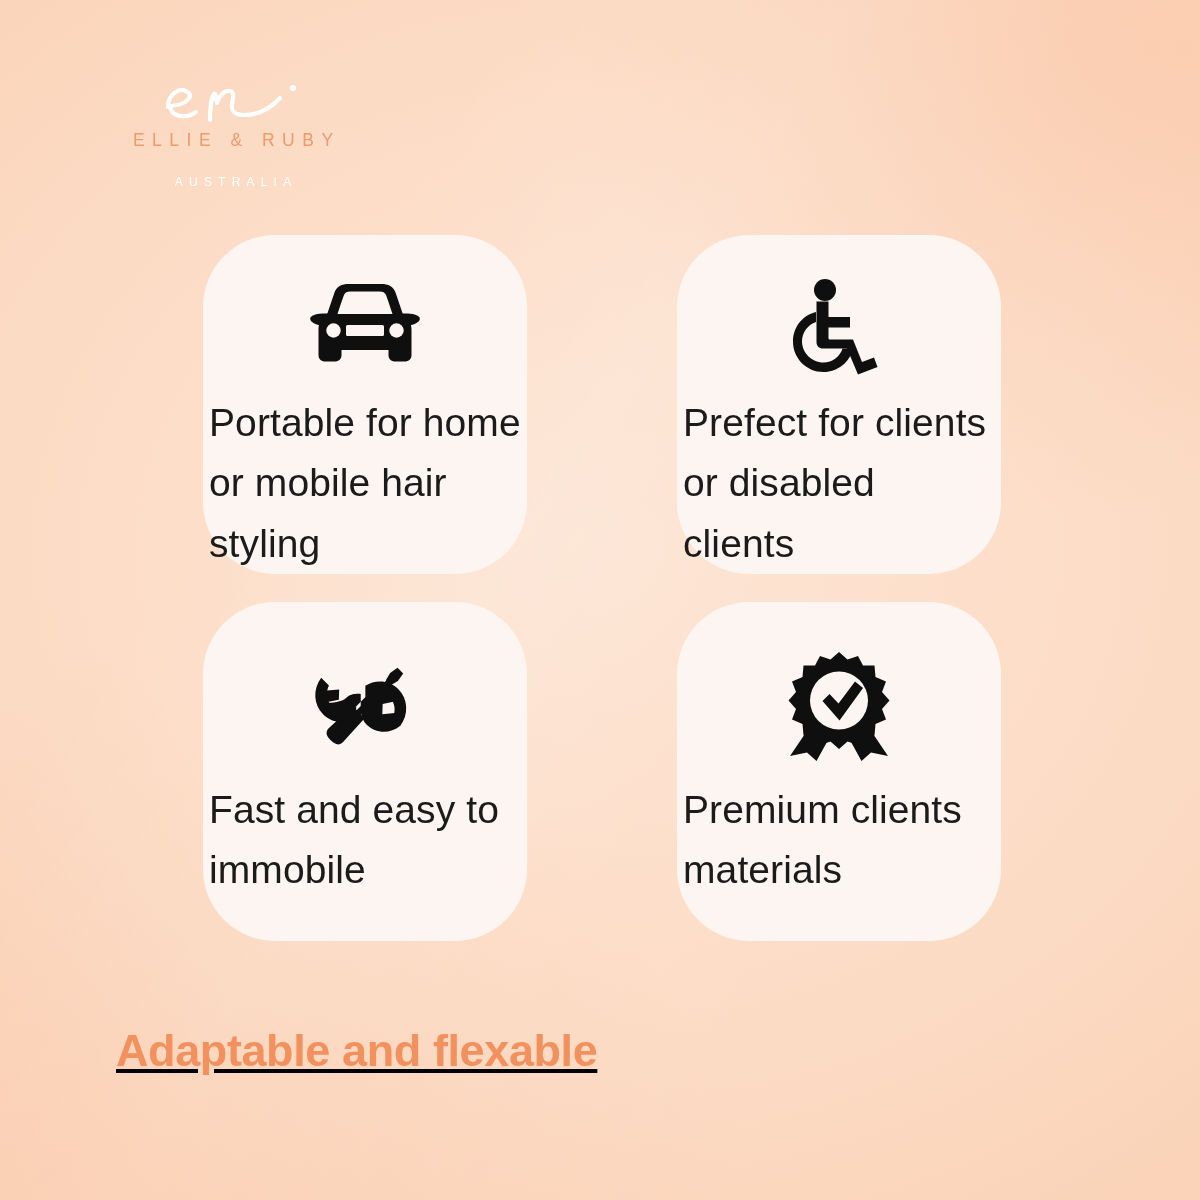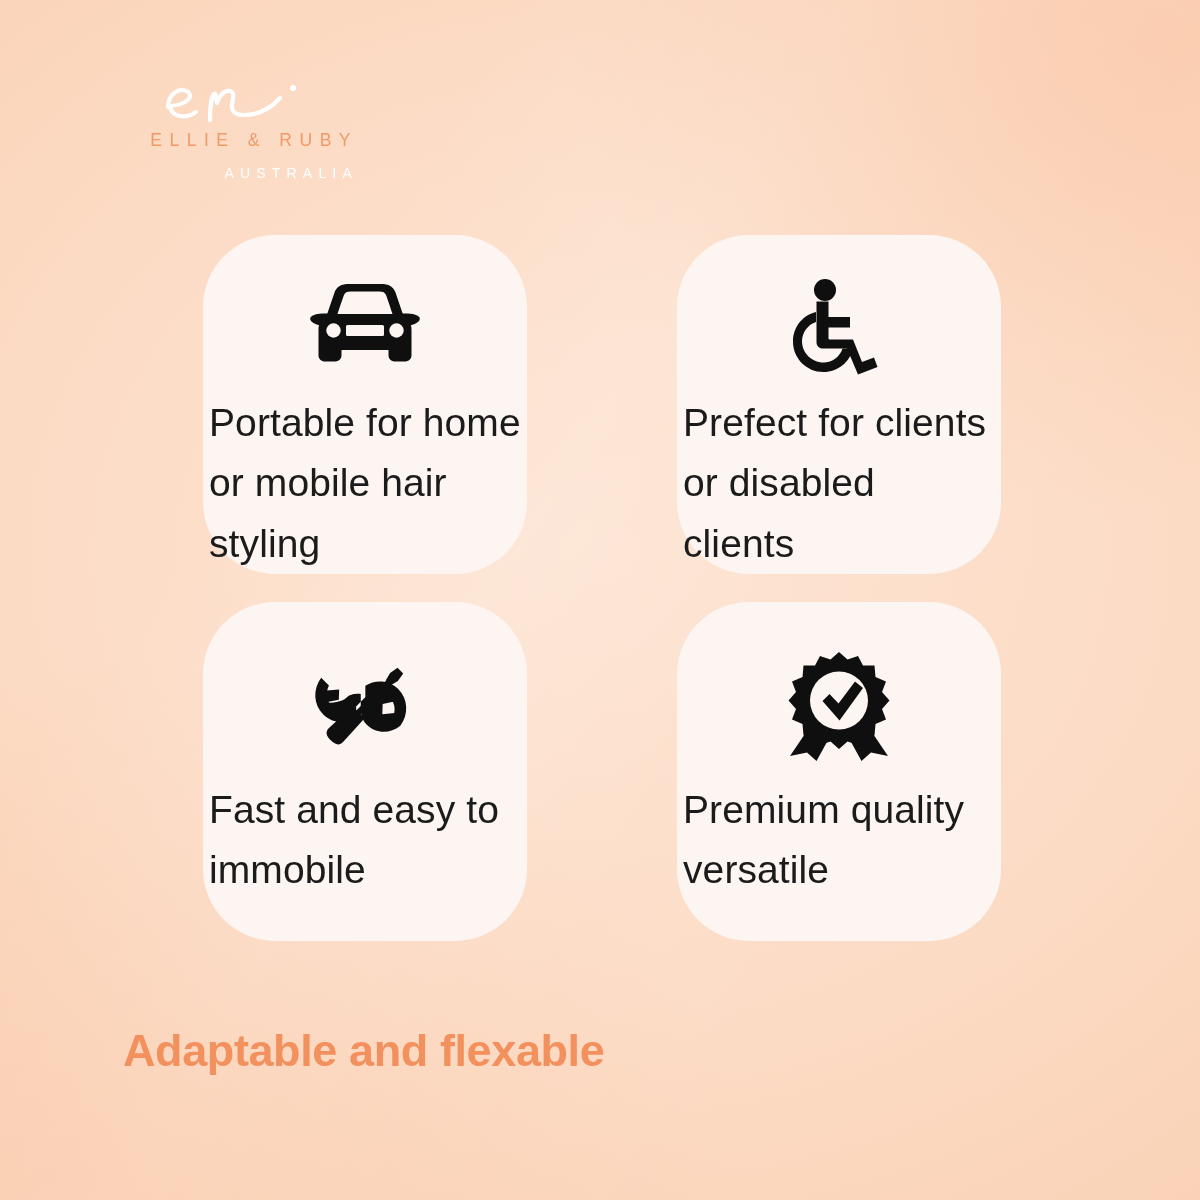--- a/index.html
+++ b/index.html
@@ -50,32 +50,30 @@
   .logo-mark svg{ display:block; margin:0 auto; }
   .logo-name{
     display:block;
     color:#ef9a68;
     font-size:17.5px;
     letter-spacing:7.5px;
     text-indent:7.5px;
     font-weight:400;
     margin-top:2px;
     white-space:nowrap;
-    text-align:right;
   }
   .logo-sub{
     display:block;
     color:#ffffff;
-    font-size:14px;
+    font-size:12px;
     letter-spacing:6.2px;
     text-indent:6.2px;
     font-weight:400;
-    margin-top:14px;
-    white-space:nowrap;
-    text-align:right;
+    margin-top:24px;
+    white-space:nowrap;
   }
 
   
   .grid{
     position:absolute;
     left:203px; top:235px;
     width:798px; height:706px;
     display:grid;
     grid-template-columns:324px 324px;
     grid-template-rows:339px 339px;
@@ -105,22 +103,23 @@
     color:#1b1b1b;
     font-size:39px;
     line-height:1.55;
     font-weight:400;
     letter-spacing:0.1px;
   }
 
   
   .footer{
     position:absolute;
-    left:123px; top:1026px;
+    left:116px; top:1026px;
     width:1000px;
+    text-decoration:underline;
   }
   .headline{
     color:#f2915e;
     font-size:45px;
     font-weight:700;
     letter-spacing:-0.4px;
     line-height:1.12;
     white-space:nowrap;
   }
   .subline{
@@ -215,21 +214,21 @@
 
           <path d="M54 2
             L62.5 9.5 L73 6 L78 15.5 L89.5 15.5 L90.5 27 L101 31.5 L97 42 L104.5 50.5 L97 59
             L101 69.5 L90.5 74 L89.5 85.5 L78 85.5 L73 95 L62.5 91.5 L54 99 L45.5 91.5 L35 95
             L30 85.5 L18.5 85.5 L17.5 74 L7 69.5 L11 59 L3.5 50.5 L11 42 L7 31.5 L17.5 27
             L18.5 15.5 L30 15.5 L35 6 L45.5 9.5 Z"></path>
           <circle cx="54" cy="50.5" r="29" fill="#fdf5f1"></circle>
           <path d="M37.5 51 L44.5 44 L53.5 53.5 L70 31.5 L78 38 L54.5 70.5 Z"></path>
         </svg>
       </div>
-      <div class="card-text">Premium quality versatile</div>
+      <div class="card-text">Premium clients materials</div>
     </div>
 
   </div>
 
   <div class="footer">
     <div class="headline">Adaptable and flexable</div>
   </div>
 
 </div>
 

